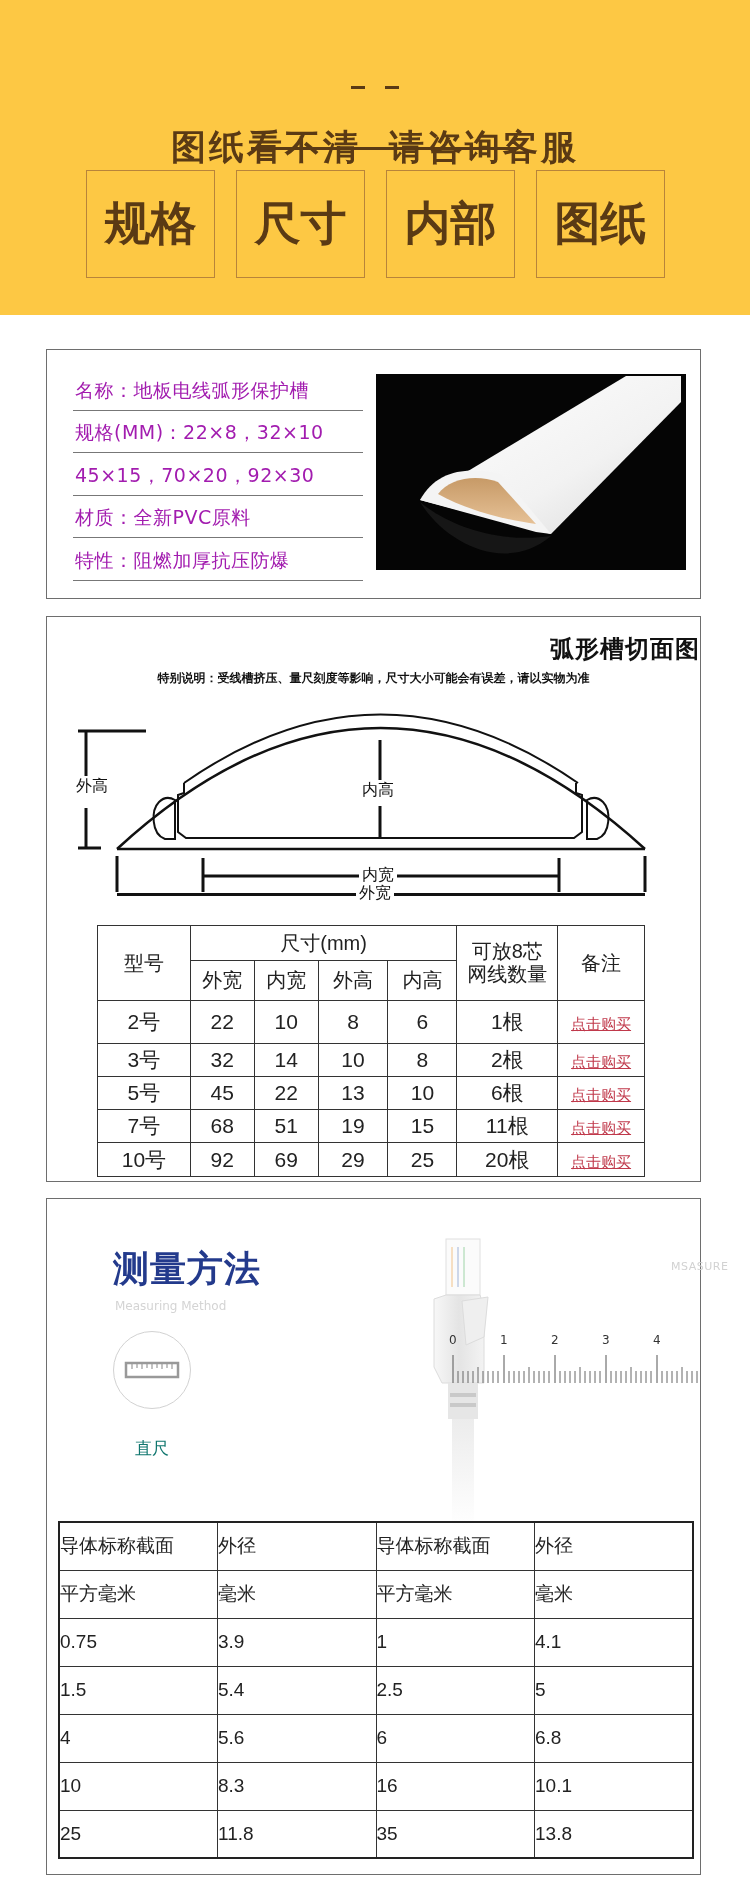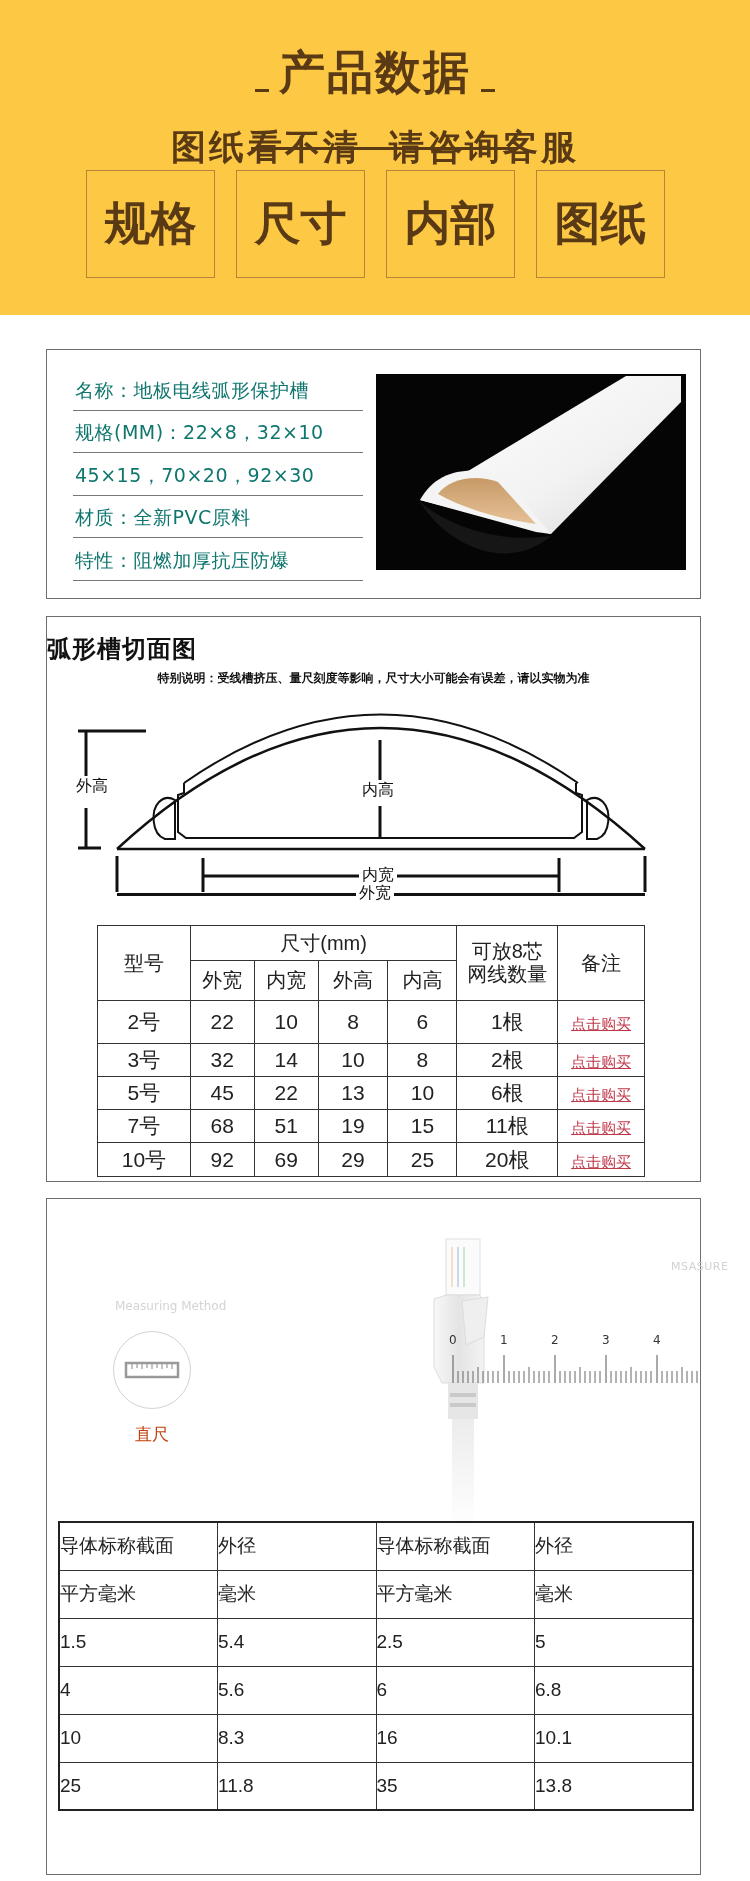--- a/index.html
+++ b/index.html
@@ -22,60 +22,60 @@
   .tile { position: absolute; top: 0; width: 129px; height: 108px; border: 1.5px solid #b8843a;
           display: flex; align-items: center; justify-content: center;
           font-family: "DejaVu Serif", "Liberation Serif", serif;
           font-size: 46px; font-weight: bold; color: #5a3a14; }
 
   
   .card { position: absolute; left: 46px; width: 655px; border: 1.5px solid #6e6e6e; background: #fff; }
 
   
   .spec-list { position: absolute; left: 26px; top: 18px; width: 290px; }
-  .spec-row { height: 42.5px; border-bottom: 1.5px solid #777; font-size: 19px; color: #0f766e;
+  .spec-row { height: 42.5px; border-bottom: 1.5px solid #777; font-size: 19px; color: #a21caf;
               display: flex; align-items: flex-end; padding-bottom: 6px; padding-left: 2px; letter-spacing: 0.5px; }
   .photo { position: absolute; left: 329px; top: 24px; width: 310px; height: 196px; background: #050505; overflow: hidden; }
 
   
-  .sec-title { position: absolute; left: 0; top: 16px; width: 100%; text-align: left;
+  .sec-title { position: absolute; left: 0; top: 16px; width: 100%; text-align: right;
                font-size: 24px; font-weight: bold; color: #111; letter-spacing: 1px; }
   .sec-note { position: absolute; left: 0; top: 53px; width: 100%; text-align: center;
               font-size: 12px; font-weight: bold; color: #111; }
   .diagram { position: absolute; left: 0; top: 75px; width: 655px; height: 200px; }
   .diagram .lbl { position: absolute; font-size: 16px; color: #111; background: #fff; padding: 0 3px; }
 
   table.dim { position: absolute; left: 50px; top: 308px; width: 548px; border-collapse: collapse;
               font-family: "Liberation Sans", sans-serif; }
   table.dim td, table.dim th { border: 1.3px solid #333; text-align: center; font-weight: normal;
                                font-size: 21px; color: #222; }
   table.dim th { font-size: 20px; }
   table.dim .link { color: #c0394b; font-size: 15px; text-decoration: underline; cursor: pointer; }
 
   
   .m-title { position: absolute; left: 66px; top: 46px; font-size: 36px; font-weight: bold; color: #233a8c; letter-spacing: 1px; }
   .m-sub { position: absolute; left: 68px; top: 100px; font-size: 12px; color: #d4d4d4; }
   .tool { position: absolute; top: 132px; width: 78px; text-align: center; }
   .tool .circ { width: 78px; height: 78px; border: 1px solid #d2d2d2; border-radius: 50%;
                 display: flex; align-items: center; justify-content: center; }
-  .tool .tl { margin-top: 14px; font-size: 17px; color: #c2410c; }
+  .tool .tl { margin-top: 28px; font-size: 17px; color: #0f766e; }
   .brand { position: absolute; left: 624px; top: 39px; font-size: 11px; color: #d2d2d2; letter-spacing: 0.5px; margin-top: 22px; }
   .cable { position: absolute; left: 385px; top: 38px; width: 80px; height: 290px; }
   .ruler { position: absolute; left: 400px; top: 132px; width: 260px; height: 60px; }
 
   table.cond { position: absolute; left: 11px; top: 322px; width: 636px; border-collapse: collapse;
                font-family: "Liberation Sans", sans-serif; border: 2px solid #222; }
   table.cond td { border: 1.3px solid #333; height: 48px; text-align: left; font-size: 19px; color: #222; width: 25%; }
 </style>
 </head>
 <body>
 
 <section class="band">
   <div class="band-title">
-    <span class="dash"></span><span>产品数据</span><span class="dash"></span>
+    <span class="dash"></span><span class="dash"></span>
   </div>
   <div class="band-rule"></div>
   <div class="band-sub">
     <span>图纸看不清</span><span>请咨询客服</span>
   </div>
   <div class="tiles">
     <div class="tile" style="left:0px">规格</div>
     <div class="tile" style="left:150px">尺寸</div>
     <div class="tile" style="left:300px">内部</div>
     <div class="tile" style="left:450px">图纸</div>
@@ -211,20 +211,21 @@
       <td>29</td>
       <td>25</td>
       <td>20根</td>
       <td><span class="link">点击购买</span></td>
     </tr>
   </tbody>
     </table>
 </section>
 
 <section class="card" style="top:1198px;height:677px">
+  <div class="m-title">测量方法</div>
   <div class="m-sub">Measuring Method</div>
 
   <div class="tool" style="left:66px">
     <div class="circ">
       <svg width="56" height="22" viewBox="0 0 56 22">
         <rect x="2" y="4" width="52" height="14" fill="none" stroke="#999" stroke-width="2.5"></rect>
         <g stroke="#999" stroke-width="1.2">
           <line x1="8" y1="5" x2="8" y2="10"></line>
             <line x1="13" y1="5" x2="13" y2="9"></line>
             <line x1="18" y1="5" x2="18" y2="10"></line>
@@ -300,20 +301,26 @@
       <td>导体标称截面</td>
       <td>外径</td>
     </tr>
     <tr>
       <td>平方毫米</td>
       <td>毫米</td>
       <td>平方毫米</td>
       <td>毫米</td>
     </tr>
     <tr>
+      <td>0.75</td>
+      <td>3.9</td>
+      <td>1</td>
+      <td>4.1</td>
+    </tr>
+    <tr>
       <td>1.5</td>
       <td>5.4</td>
       <td>2.5</td>
       <td>5</td>
     </tr>
     <tr>
       <td>4</td>
       <td>5.6</td>
       <td>6</td>
       <td>6.8</td>

